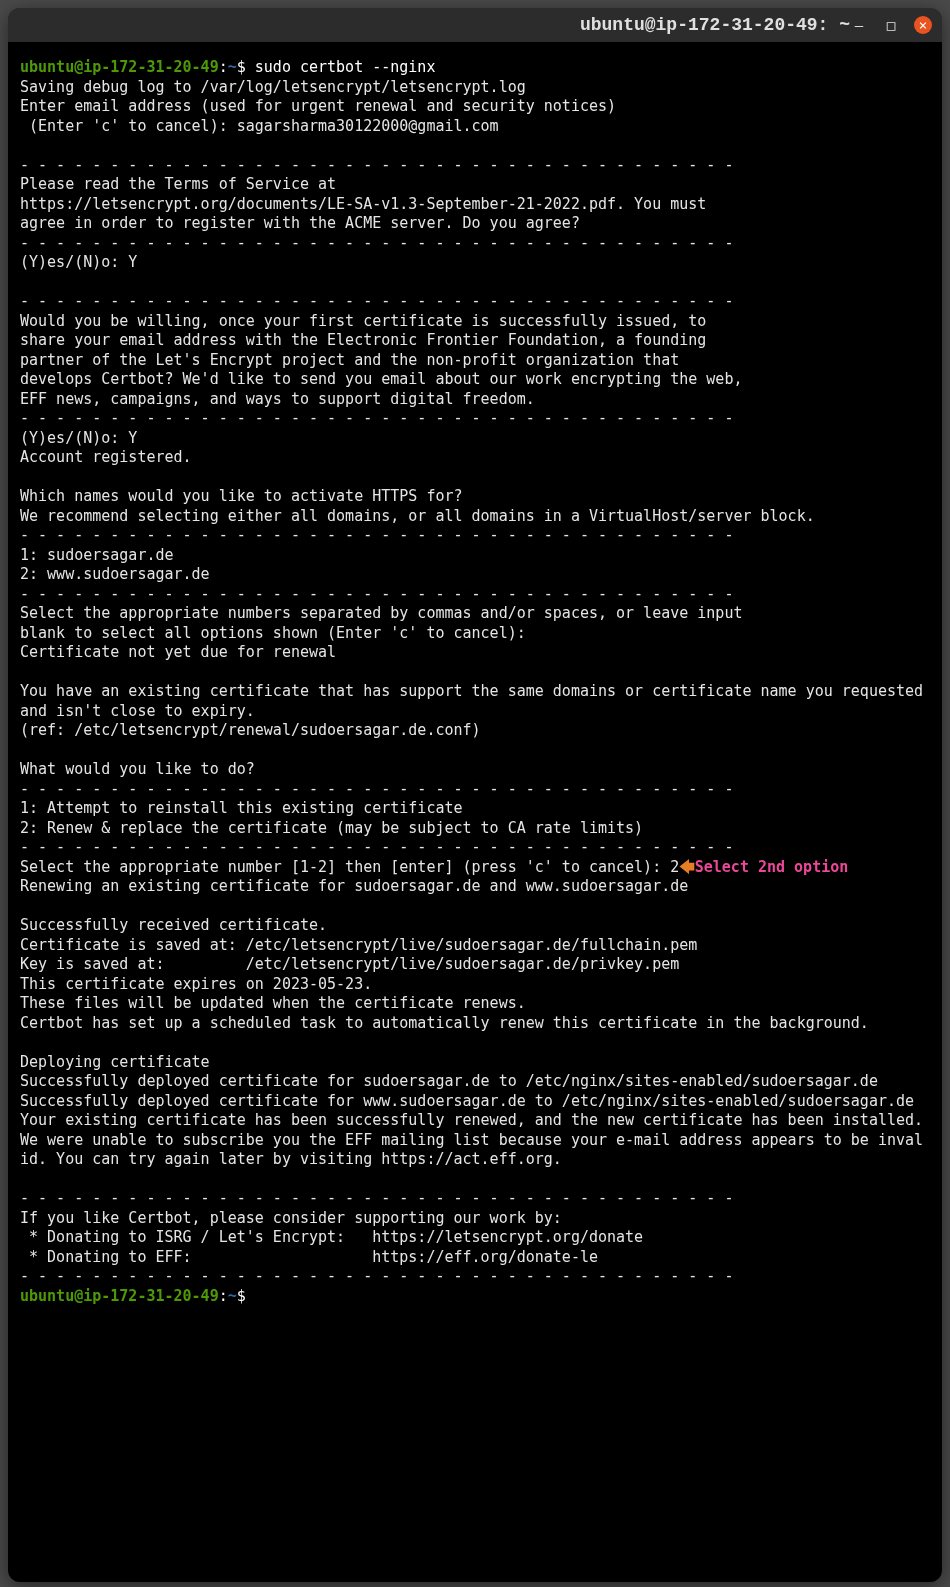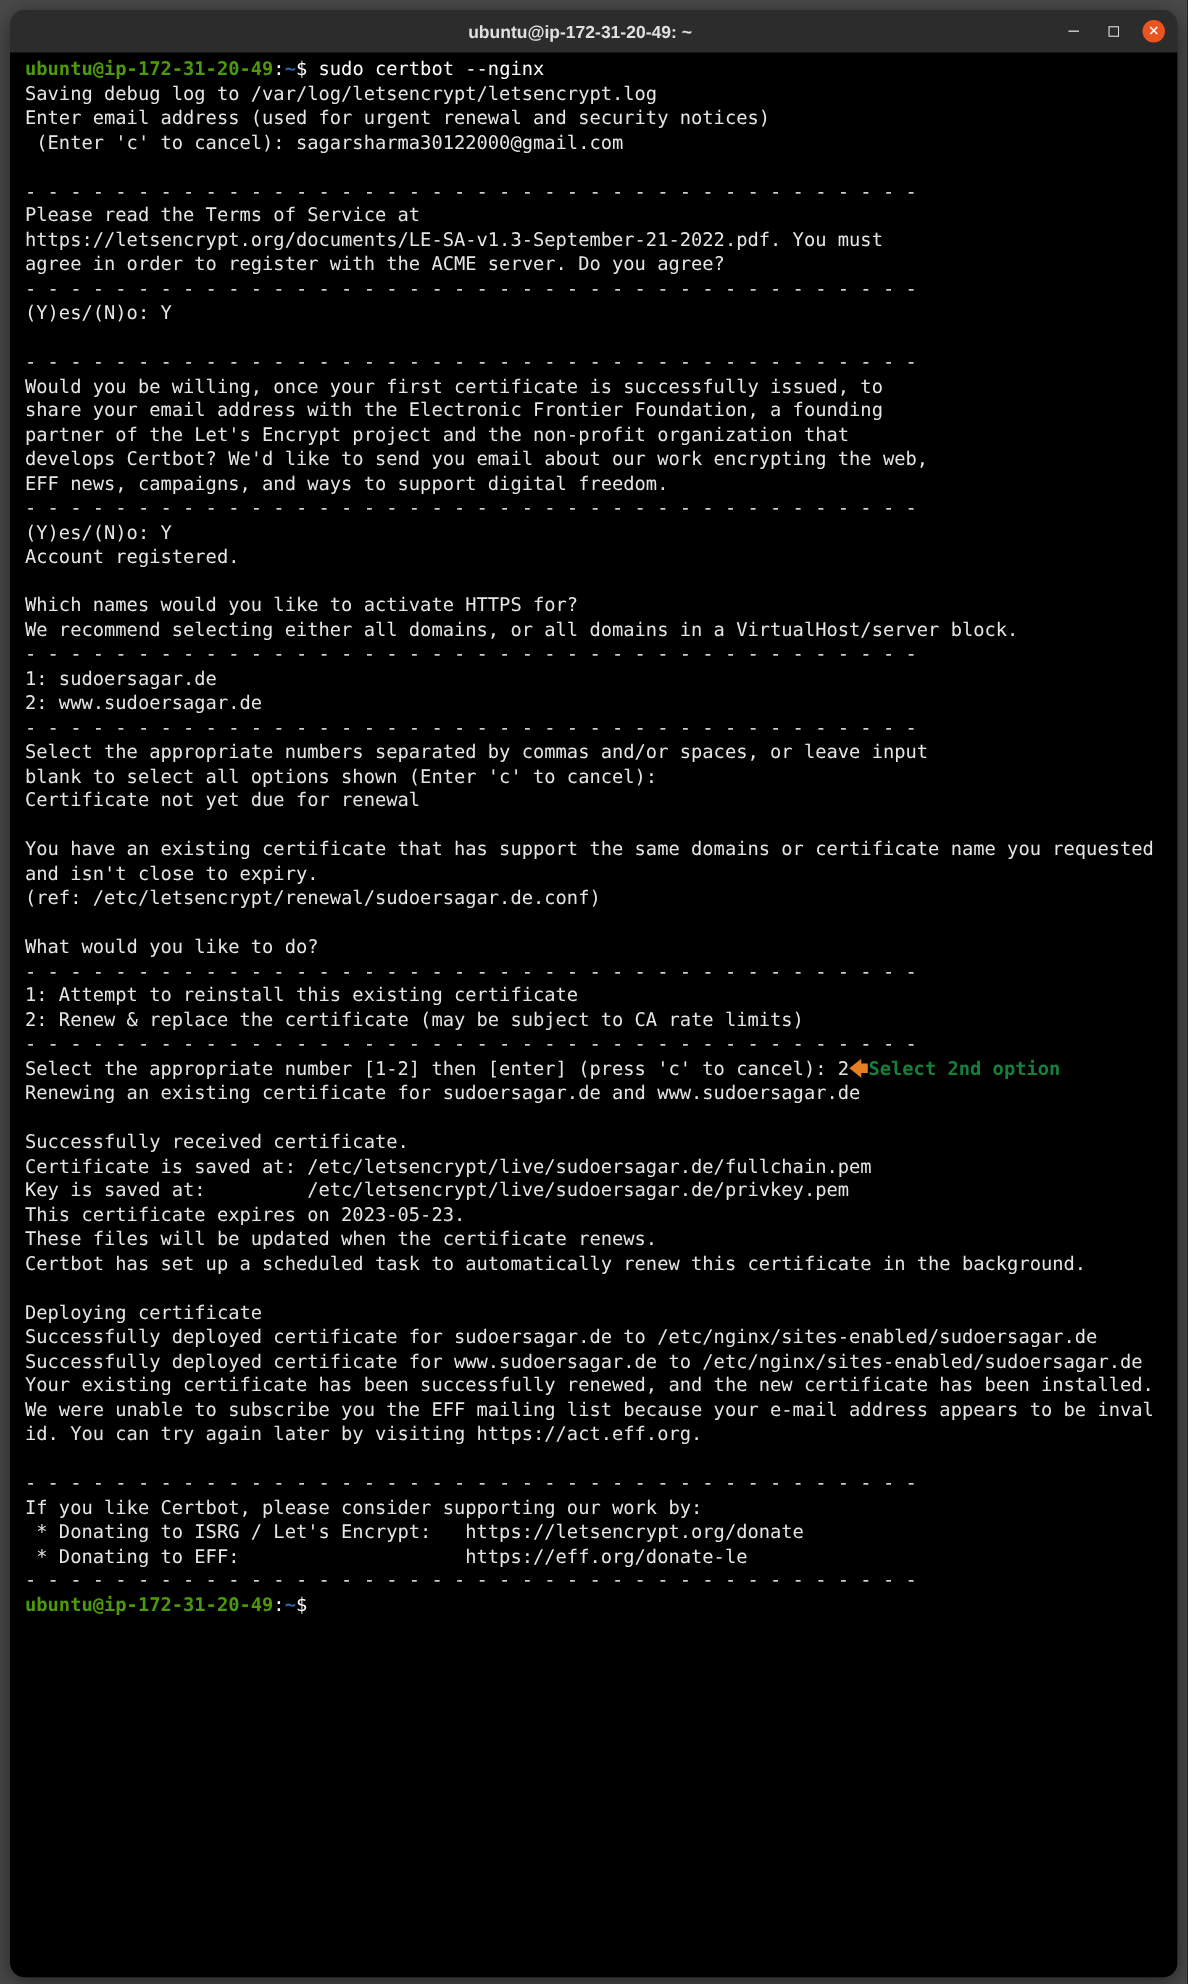--- a/index.html
+++ b/index.html
@@ -18,25 +18,25 @@
     .titlebar {
       background: #2c2c2c;
       padding: 6px 10px;
       display: flex;
       align-items: center;
       justify-content: space-between;
       height: 34px;
     }
     .titlebar-center {
       flex: 1;
-      text-align: center;
+      text-align: right;
       color: #e0e0e0;
-      font-size: 14px;
+      font-size: 18px;
       font-weight: bold;
-      font-family: Liberation Sans, sans-serif;
+      font-family: Liberation Mono, monospace;
     }
     .titlebar-controls {
       display: flex;
       gap: 14px;
       align-items: center;
     }
     .titlebar-btn {
       width: 18px;
       height: 18px;
       border-radius: 50%;
@@ -46,38 +46,38 @@
       cursor: pointer;
       font-size: 14px;
       color: #e0e0e0;
     }
     .titlebar-btn.close {
       background: #e95420;
       color: #fff;
     }
     .terminal {
       background: #000000;
-      padding: 4px 12px 18px 12px;
+      padding: 16px 12px 18px 12px;
       font-size: 15px;
       line-height: 1.3;
       color: #ffffff;
       min-height: 1540px;
       font-family: 'DejaVu Sans Mono', 'Ubuntu Mono', monospace;
       white-space: pre-wrap;
       word-break: break-all;
       position: relative;
     }
     .prompt-user { color: #4e9a06; font-weight: bold; }
     .prompt-colon { color: #ffffff; }
     .prompt-path { color: #3465a4; font-weight: bold; }
     .prompt-dollar { color: #ffffff; }
     .cmd { color: #ffffff; }
     .output { color: #e5e5e5; }
     .annotation {
-      color: #15803d;
+      color: #ec4899;
       font-weight: bold;
       position: absolute;
     }
     .arrow {
       color: #e67e22;
       font-weight: bold;
     }
     .line { display: block; }
   </style>
 </head>

